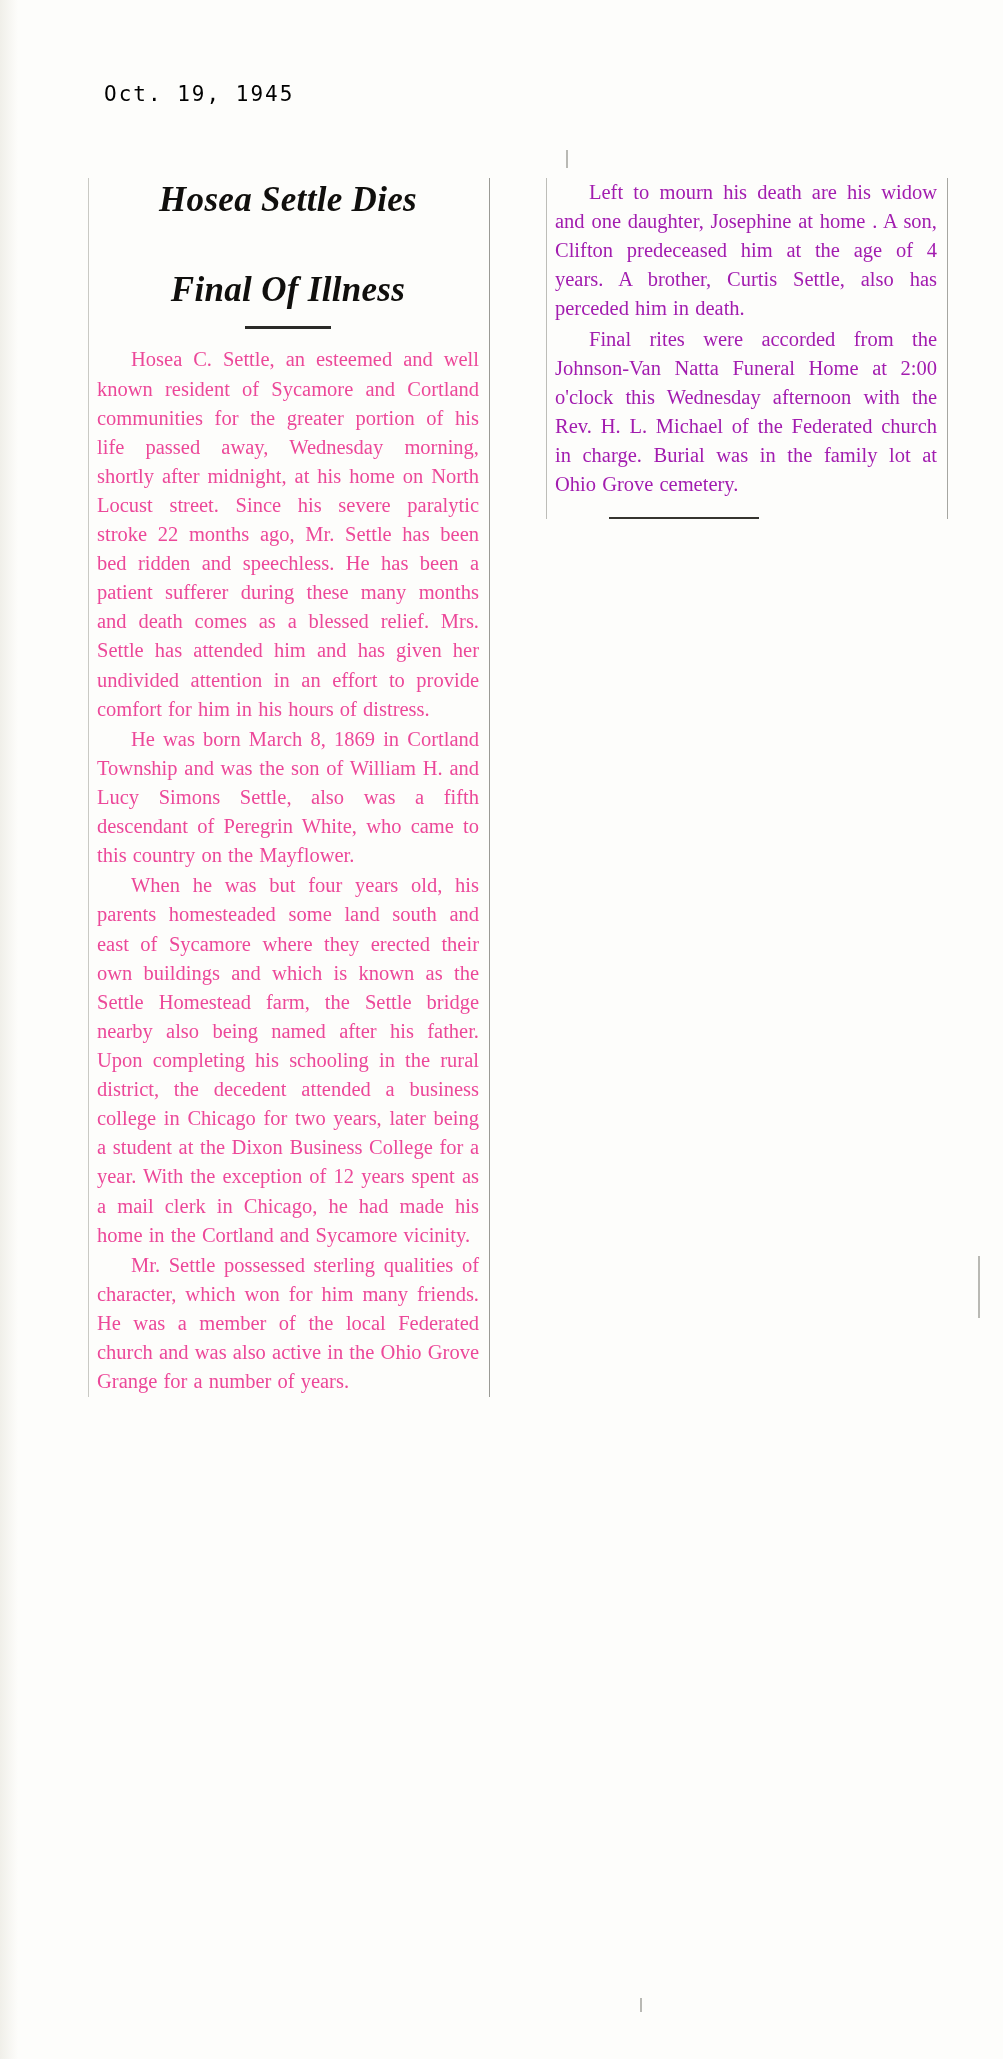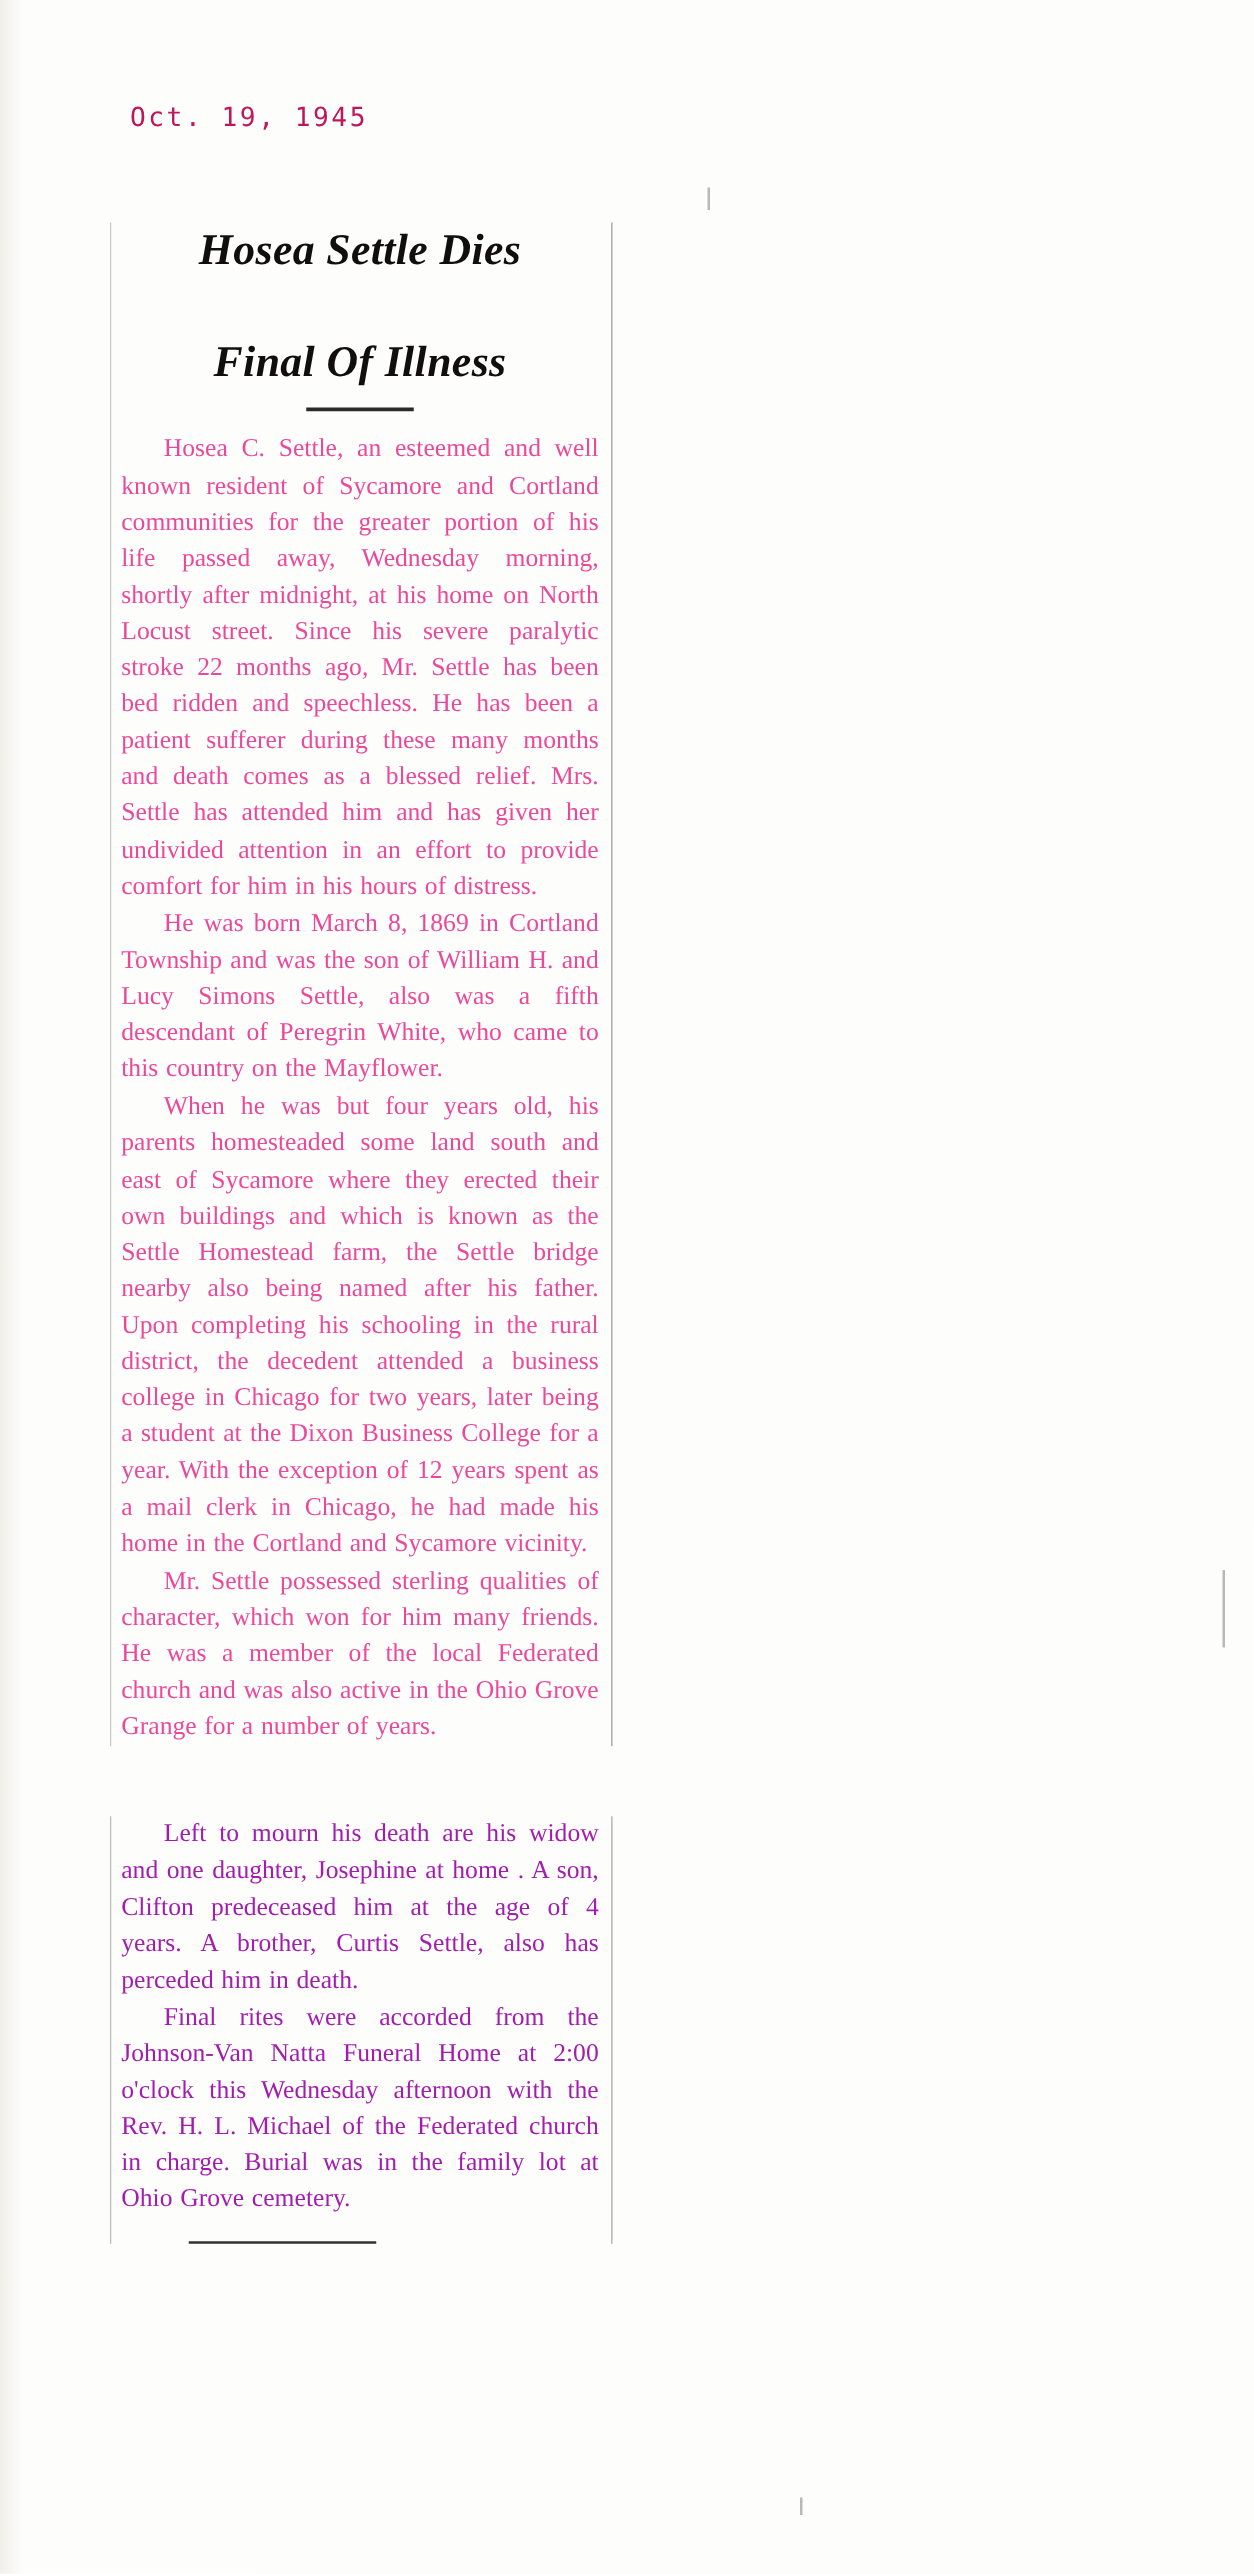--- a/index.html
+++ b/index.html
@@ -23,36 +23,35 @@
     background: #fdfdfb;
   }
 
   .date-line {
     position: absolute;
     left: 104px;
     top: 82px;
     font-family: "DejaVu Sans Mono", monospace;
     font-size: 21px;
     letter-spacing: 2px;
-    color: #be185d;
+    color: #000000;
   }
 
   
   .clipping {
     position: absolute;
     left: 88px;
     top: 178px;
     width: 880px;
   }
 
   .columns {
     display: flex;
     align-items: flex-start;
     gap: 56px;
-    flex-direction: column;
   }
 
   .col {
     width: 382px;
     position: relative;
   }
 
   .col-left {
     border-right: 1px solid #9a9a95;
     border-left: 1px solid #c9c9c4;

